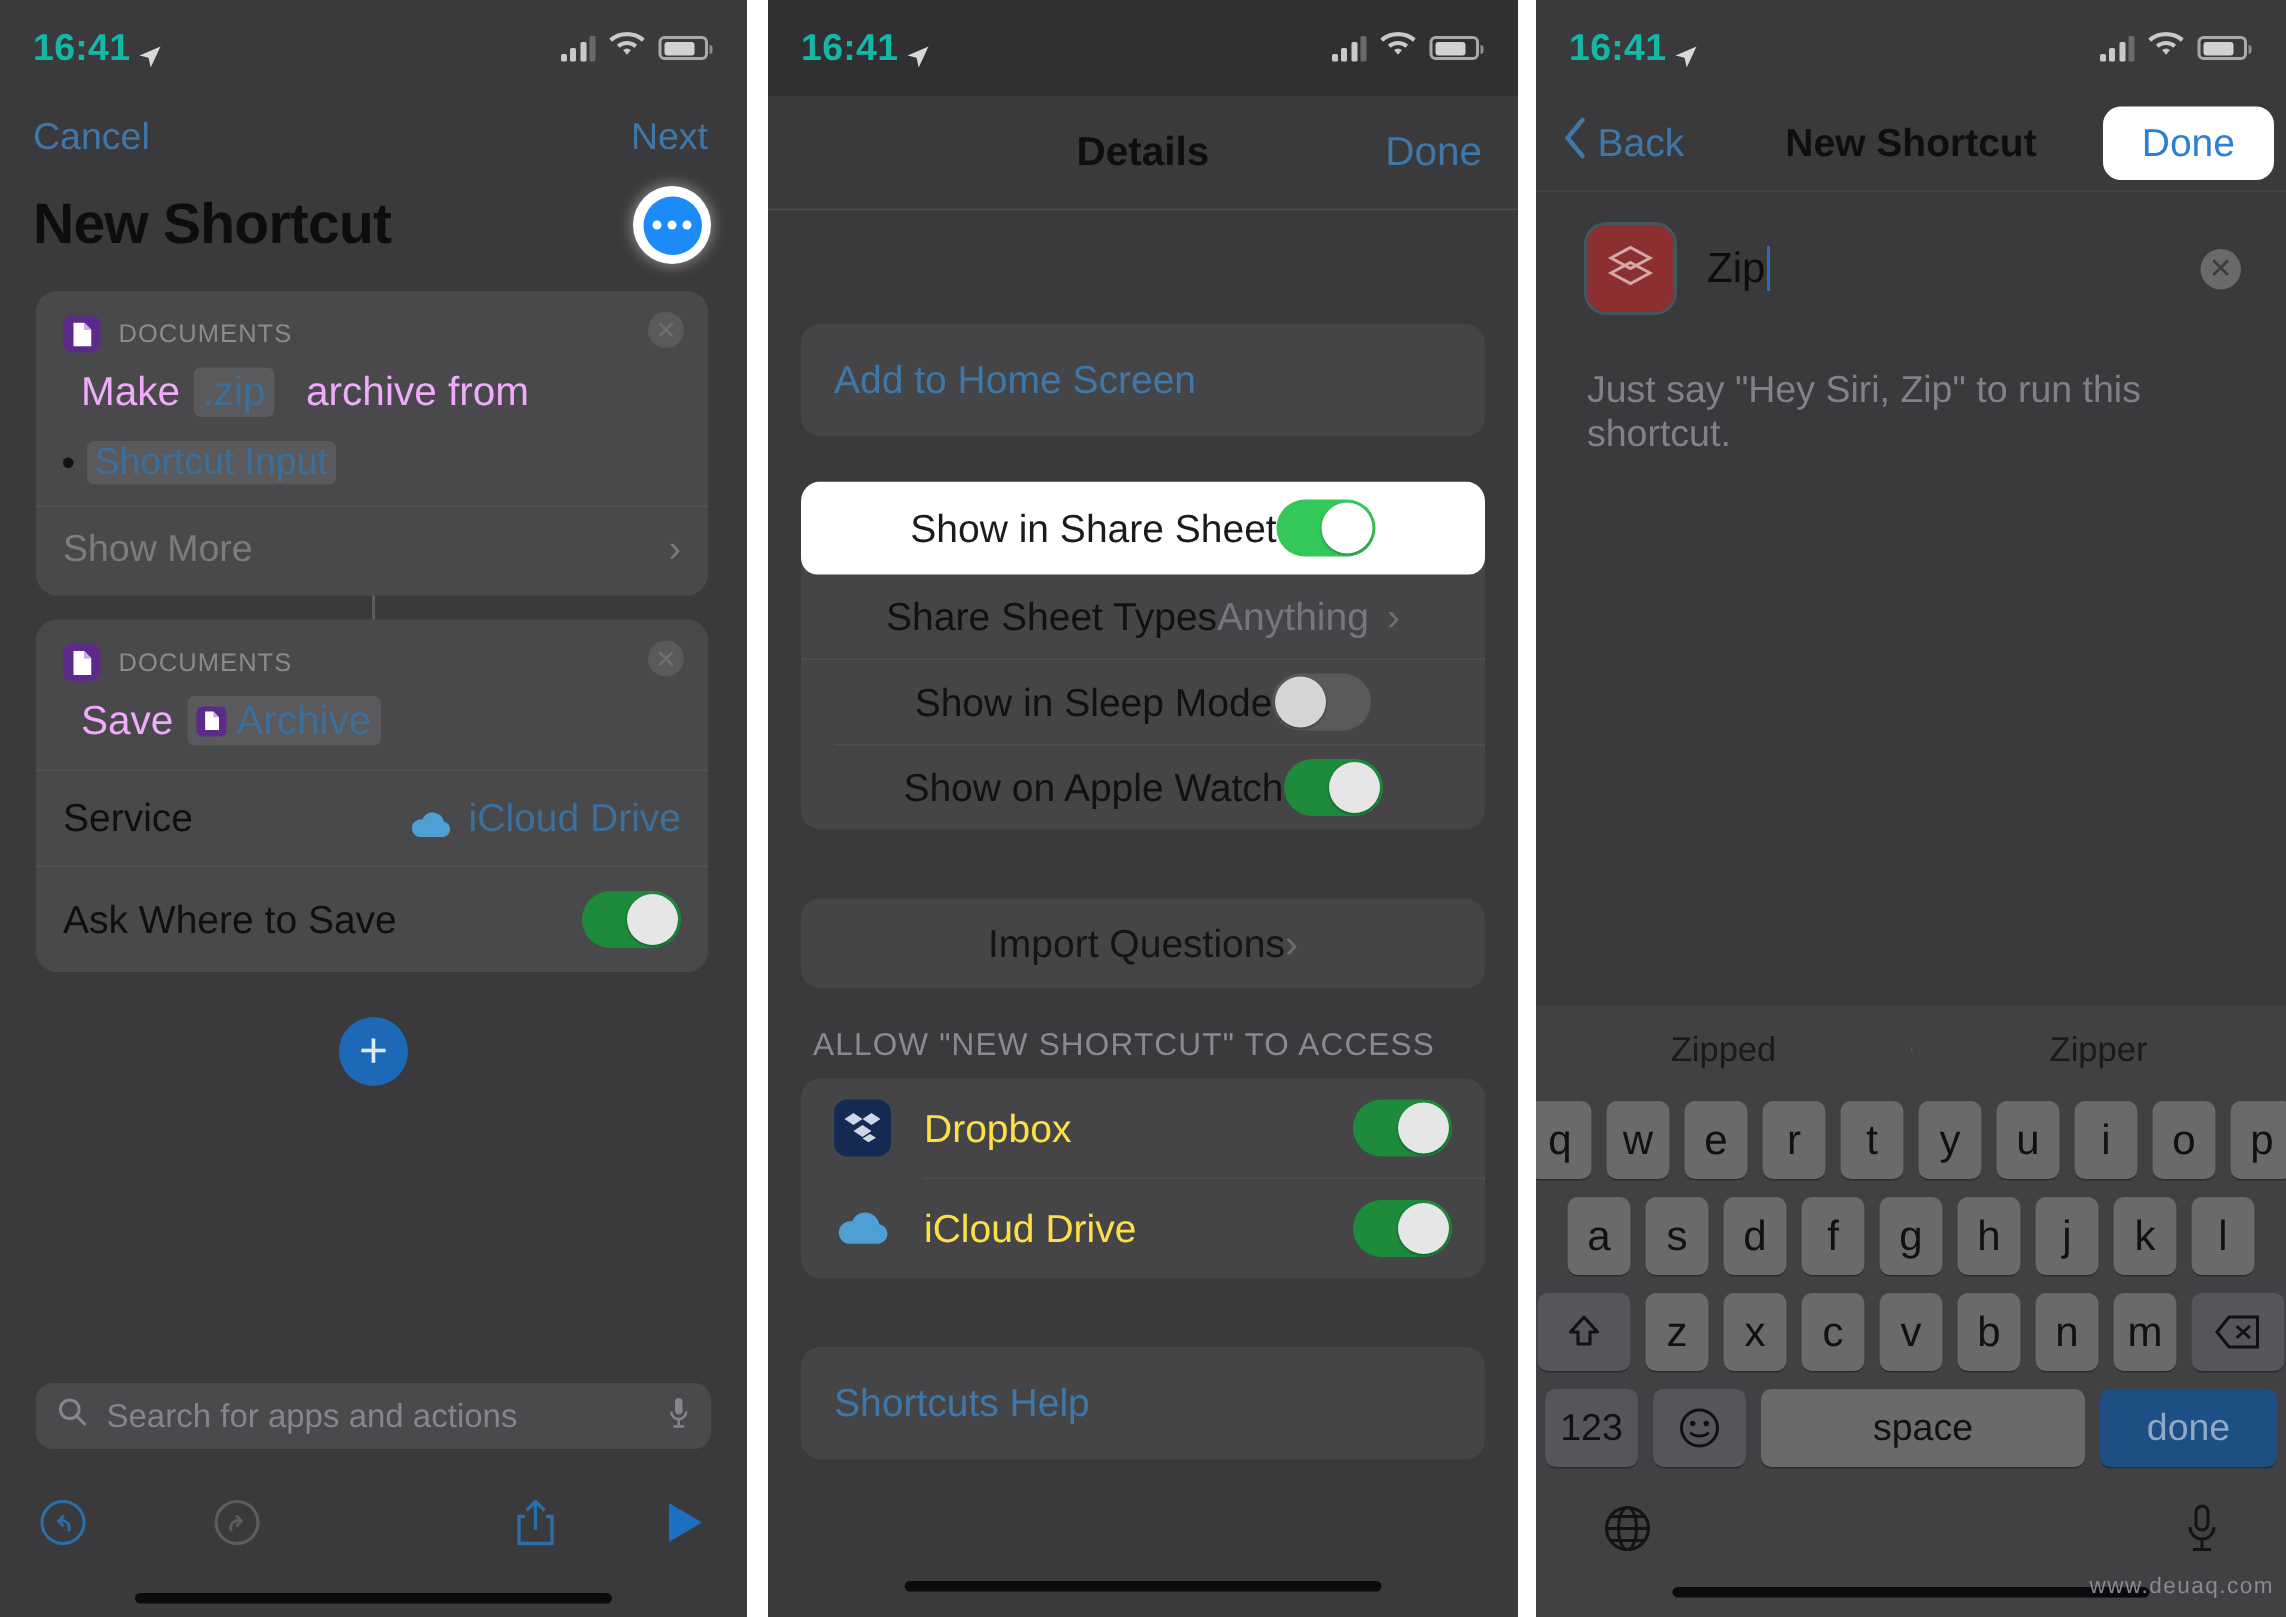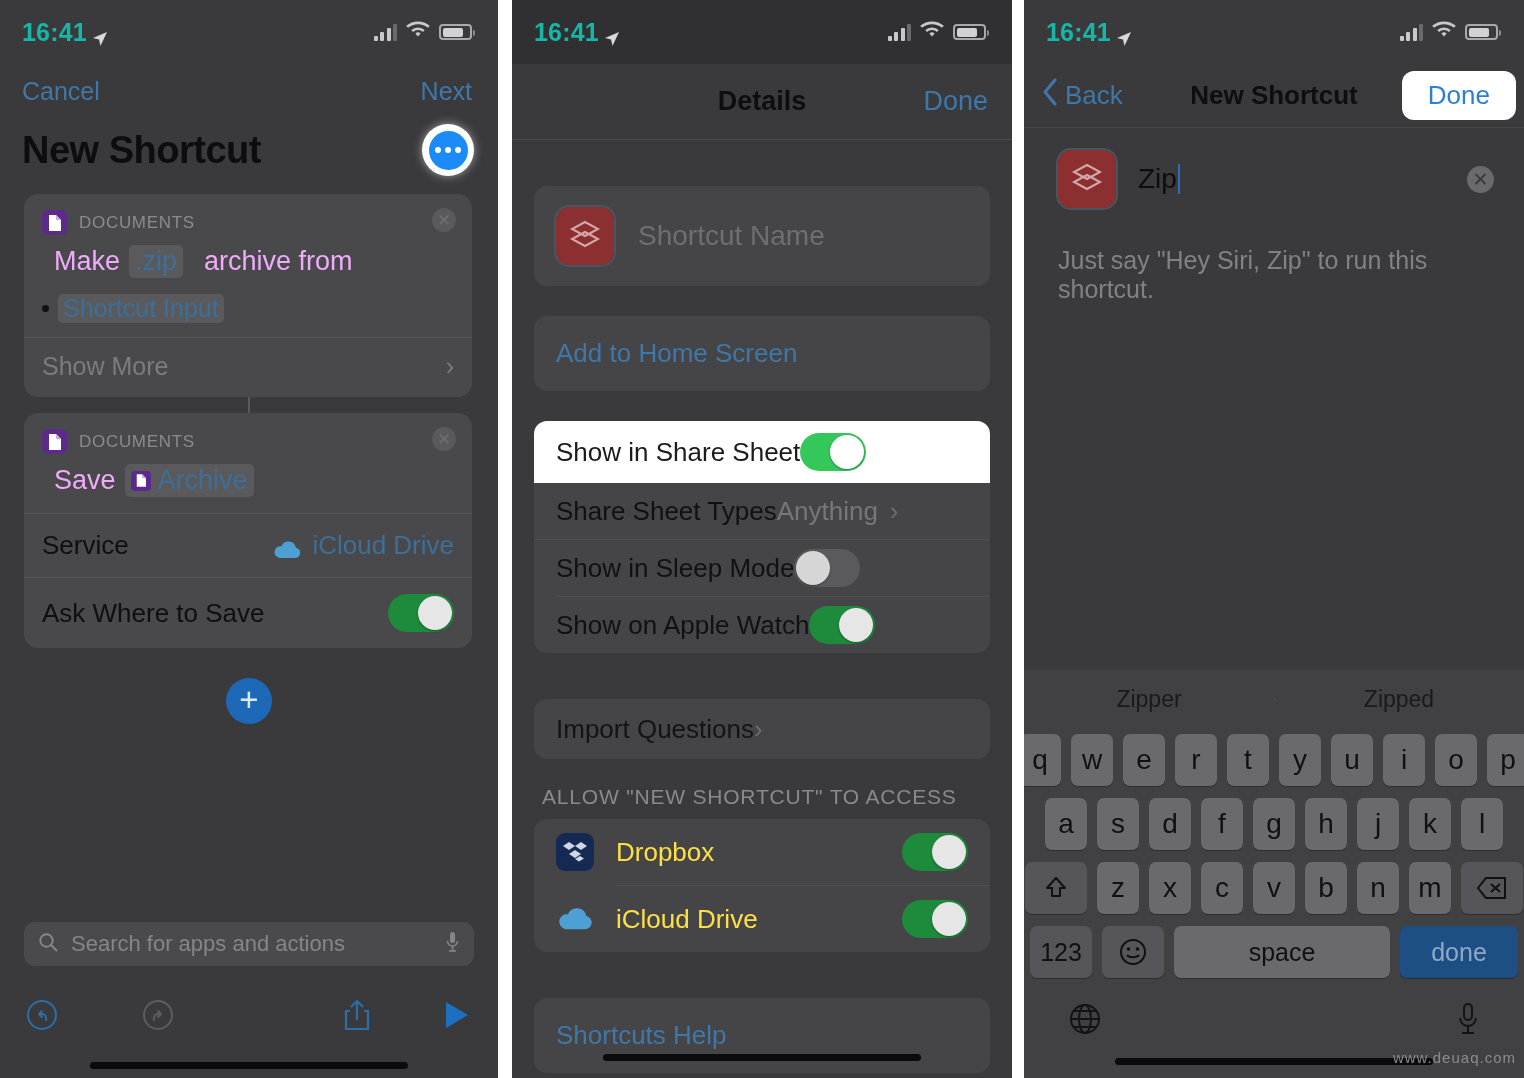--- a/index.html
+++ b/index.html
@@ -165,22 +165,22 @@
     display:flex; align-items:center; justify-content:center; flex:0 0 auto;
     outline: 2px solid #46565f;
   }
   .sc-icon svg { width: 38px; height: 34px; }
   .name-ph { font-size:28px; color:#6f6f73; }
   .name-val { font-size:28px; color:#0d0d0f; position:relative; }
   .caret { display:inline-block; width:2px; height:30px; background:#2a6ebb; vertical-align:-6px; margin-left:1px; }
 
   .grp-link { padding: 22px; font-size:26px; color:#3f78a8; }
   .grp-row {
-    display:flex; align-items:center; justify-content:flex-start;
-    padding: 0 22px; min-height: 56px;
+    display:flex; align-items:center; justify-content:center;
+    padding: 0 22px; min-height: 56px; border-radius: 11px;
   }
   .grp-row .lbl { font-size:26px; color:#111113; }
   .grp-row .val { font-size:26px; color:#77777b; display:flex; align-items:center; gap:12px; }
   .grp-div { height:1px; background:#4f4f51; margin-left:22px; }
   .grp-div.full { margin-left:0; }
 
   .row-highlight { background:#ffffff !important; }
   .row-highlight .lbl { color:#1b1b1d !important; }
 
   .sect-head { padding: 26px 22px 10px 30px; font-size:21px; color:#8a8a8e; letter-spacing:0.8px; }
@@ -446,31 +446,20 @@
     </div>
 
     <div class="sheet">
       <div class="sheet-head">
         <div class="sheet-title">Details</div>
         <div class="sheet-done">Done</div>
       </div>
 
       <div class="grp-gap-lg"></div>
 
-      <div class="grp">
-        <div class="name-row">
-          <span class="sc-icon">
-            <svg viewBox="0 0 38 34">
-              <path d="M19 3l13 7-13 7-13-7z" fill="none" stroke="#d4a8a8" stroke-width="2"></path>
-              <path d="M19 13l13 7-13 7-13-7z" fill="none" stroke="#d4a8a8" stroke-width="2"></path>
-            </svg>
-          </span>
-          <span class="name-ph">Shortcut Name</span>
-        </div>
-      </div>
 
       <div class="grp-gap-md"></div>
 
       <div class="grp">
         <div class="grp-link">Add to Home Screen</div>
       </div>
 
       <div class="grp-gap-md"></div>
 
       <div class="grp">
@@ -605,22 +594,22 @@
         </svg>
       </span>
       <span class="name-val"><span>Zip</span><span class="caret"></span></span>
       <span class="p3-clear">✕</span>
     </div>
 
     <div class="p3-hint">Just say "Hey Siri, Zip" to run this shortcut.</div>
 
     <div class="kb">
       <div class="kb-suggest">
+        <div>Zipped</div>
         <div>Zipper</div>
-        <div>Zipped</div>
       </div>
 
       <div class="kb-row">
         <span class="key">q</span>
         <span class="key">w</span>
         <span class="key">e</span>
         <span class="key">r</span>
         <span class="key">t</span>
         <span class="key">y</span>
         <span class="key">u</span>

